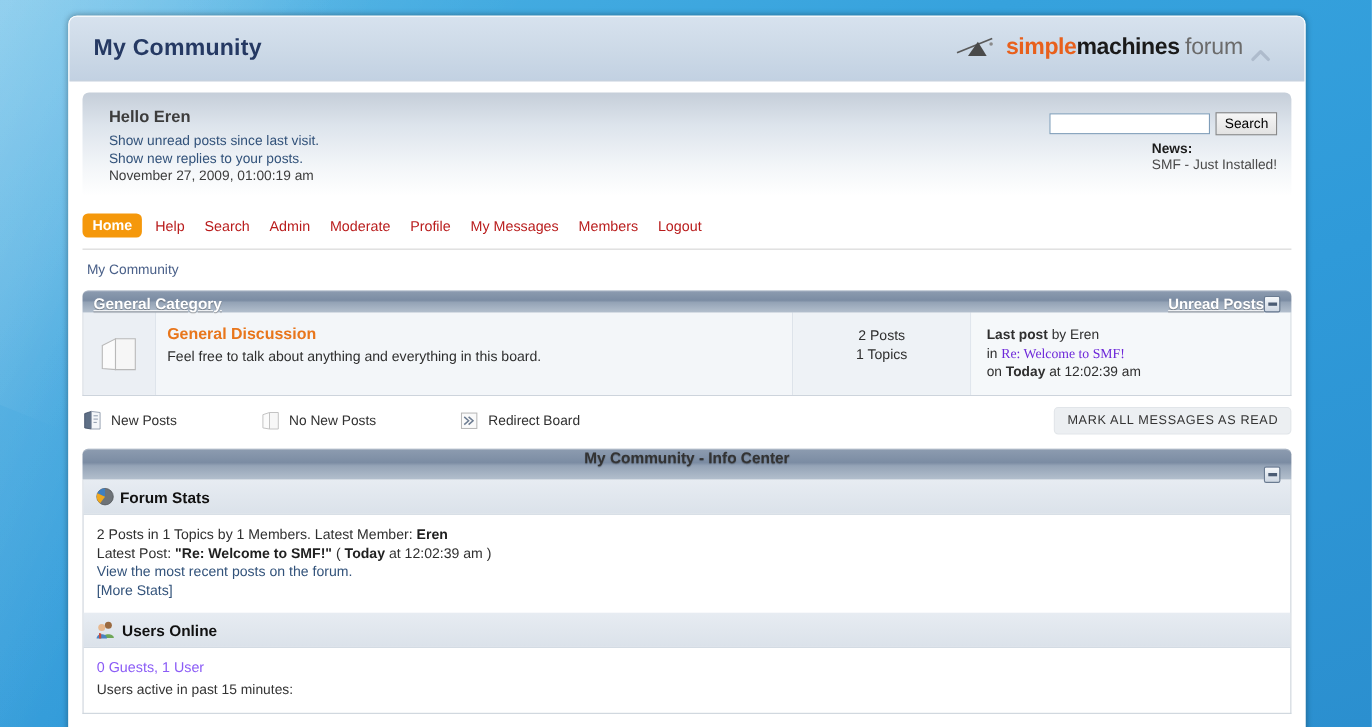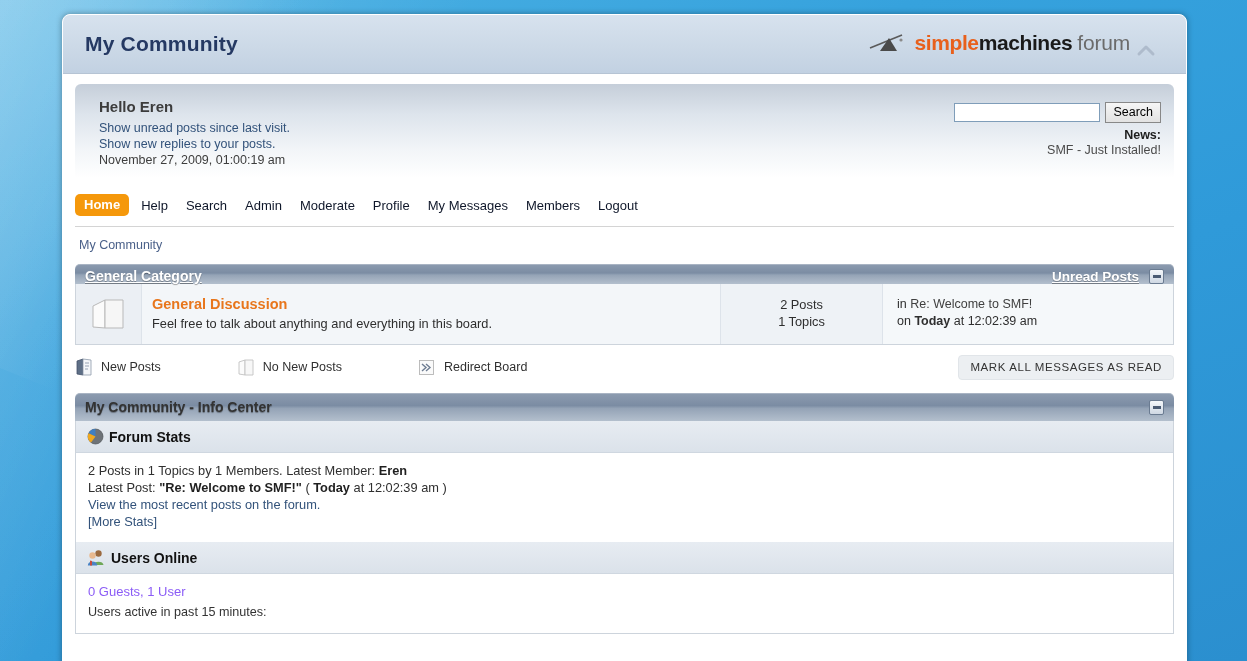--- a/index.html
+++ b/index.html
@@ -113,37 +113,36 @@
     font-family: "Liberation Sans", sans-serif;
     font-size: 12.5px;
     padding: 2px 7px 3px 7px;
     background: linear-gradient(to bottom, #f6f6f6, #e2e2e2);
     border: 1px solid #888;
     color: #000;
     cursor: pointer;
   }
   #newsarea {
     position: absolute; right: 13px; top: 44px;
-    text-align: right;
     line-height: 15px;
   }
   #newsarea .news-label { font-weight: bold; color: #1d1d1d; font-size: 12.5px; }
   #newsarea .news-text { color: #4a4a4a; font-size: 12.5px; }
 
   
   #mainnav {
     margin: 0 12px;
     padding: 16px 0 10px 0;
     position: relative;
   }
   #mainnav ul { list-style: none; margin:0; padding:0; display:flex; align-items:center; }
   #mainnav li { margin-right: 6px; }
   #mainnav a {
     display: inline-block;
-    color: #0f172a;
+    color: #b91c1c;
     text-decoration: none;
     font-size: 13px;
     padding: 3px 6px;
     border-radius: 4px;
   }
   #mainnav li.active a {
     background: #f5980b;
     color: #fff;
     font-weight: bold;
     padding: 3px 9px 4px 9px;
@@ -171,21 +170,21 @@
     display: flex; align-items: flex-end;
     padding: 0 10px 0 10px;
     color: #fff;
     position: relative;
     box-shadow: inset 0 1px 0 rgba(255,255,255,0.25);
     text-decoration: underline;
   }
   .cat-title { font-size: 14px; font-weight: bold; text-shadow: 0 1px 1px rgba(0,0,0,0.35); }
   .cat-right {
     margin-left: auto;
-    display: flex; align-items: center; gap: 10px;
+    display: flex; align-items: center; 
   }
   .cat-right a { color: #fff; text-decoration: none; font-size: 13.5px; font-weight: bold; text-shadow: 0 1px 1px rgba(0,0,0,0.35); }
   .collapse-btn {
     width: 15px; height: 15px;
     background: linear-gradient(to bottom, #f4f7fa, #cfd8e3);
     border: 1px solid #6a7b91;
     border-radius: 2px;
     display: flex; align-items: center; justify-content: center;
     cursor: pointer;
   }
@@ -223,21 +222,21 @@
     line-height: 17px;
   }
   .bt-last {
     width: 290px;
     background: #f5f8fa;
     padding: 12px 0 12px 14px;
     font-size: 12.5px;
     line-height: 17px;
     color: #2f2f2f;
   }
-  .bt-last a { color: #404040; text-decoration: none; }
+  .bt-last a { color: #6d28d9; text-decoration: none; font-family: Liberation Serif, serif; }
 
   
   #legend-row {
     margin: 0 12px;
     display: flex; align-items: center;
     padding: 10px 0 6px 0;
     position: relative;
     height: 40px;
     gap: 44px;
   }
@@ -258,20 +257,21 @@
   
   #infocenter { margin: 8px 12px 0 12px; }
   .ic-header {
     height: 28px;
     background: linear-gradient(to bottom, #8d9cb0 0%, #7b8ca3 45%, #94a3b6 55%, #b3bfcd 100%);
     border-radius: 5px 5px 0 0;
     display:flex; align-items:center;
     padding: 0 10px;
     position: relative;
     box-shadow: inset 0 1px 0 rgba(255,255,255,0.25);
+    flex-direction: column;
   }
   .ic-header .cat-title { font-size: 14px; }
   .ic-body { border: 1px solid #cdd4dc; border-top: none; background: #fff; }
   .ic-section-title {
     display: flex; align-items: center;
     gap: 5px;
     padding: 7px 11px;
     background: linear-gradient(to bottom, #e7ecf2, #dbe2ea);
     border-bottom: 1px solid #cfd7e0;
     font-size: 14px;
@@ -379,20 +379,24 @@
       <div class="bt-info">
         <div class="bname"><a href="#">General Discussion</a></div>
         <div class="bdesc">Feel free to talk about anything and everything in this board.</div>
       </div>
       <div class="bt-stats">
         <div>2 Posts</div>
         <div>1 Topics</div>
       </div>
       <div class="bt-last">
         <div>
+          <b>Last post</b>
+          <span>by Eren</span>
+        </div>
+        <div>
           <span>in</span>
           <a href="#">Re: Welcome to SMF!</a>
         </div>
         <div>
           <span>on</span>
           <b>Today</b>
           <span>at 12:02:39 am</span>
         </div>
       </div>
     </div>

